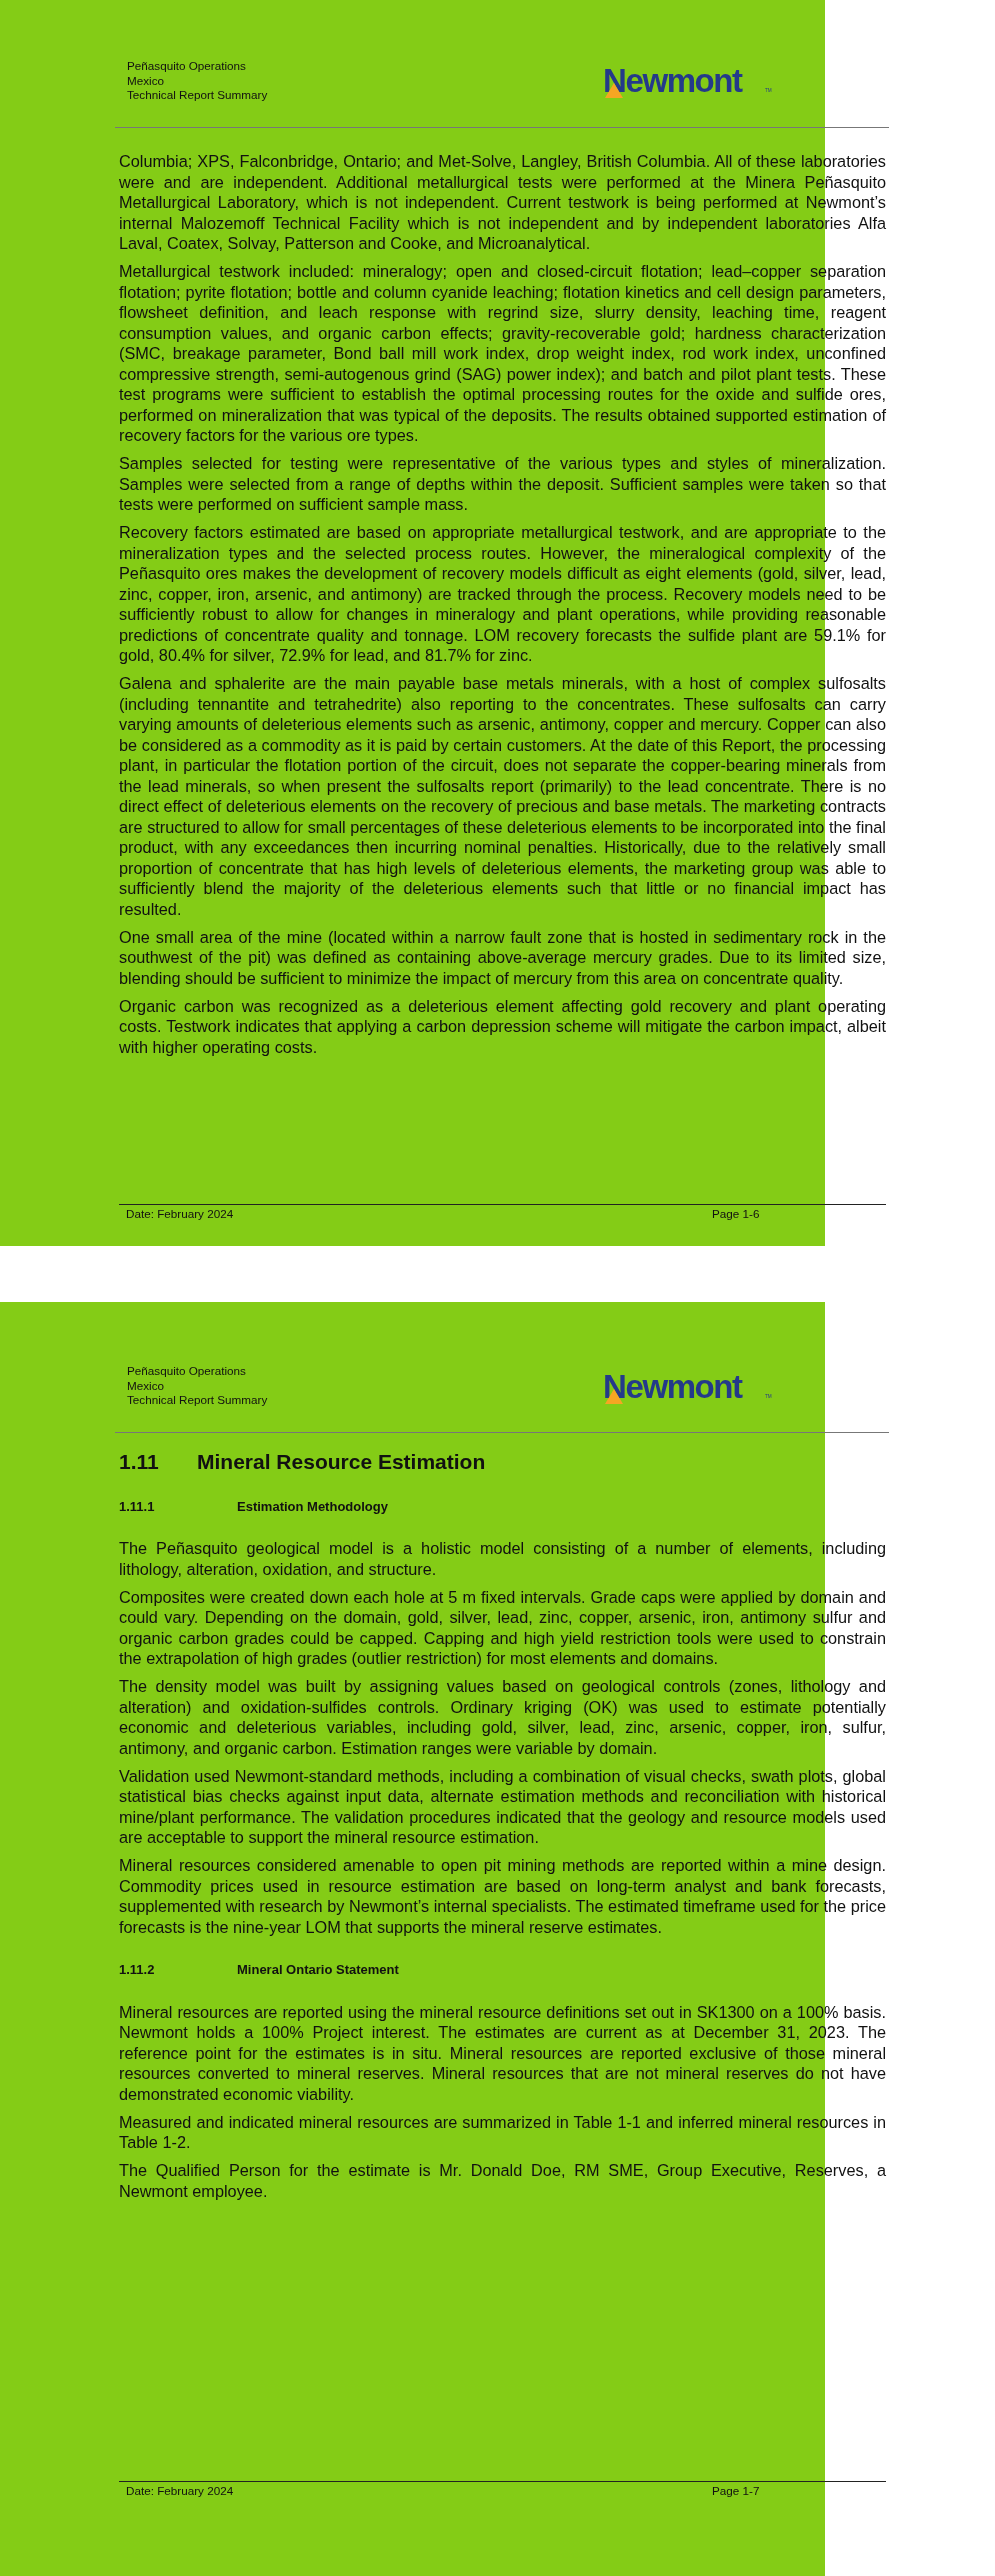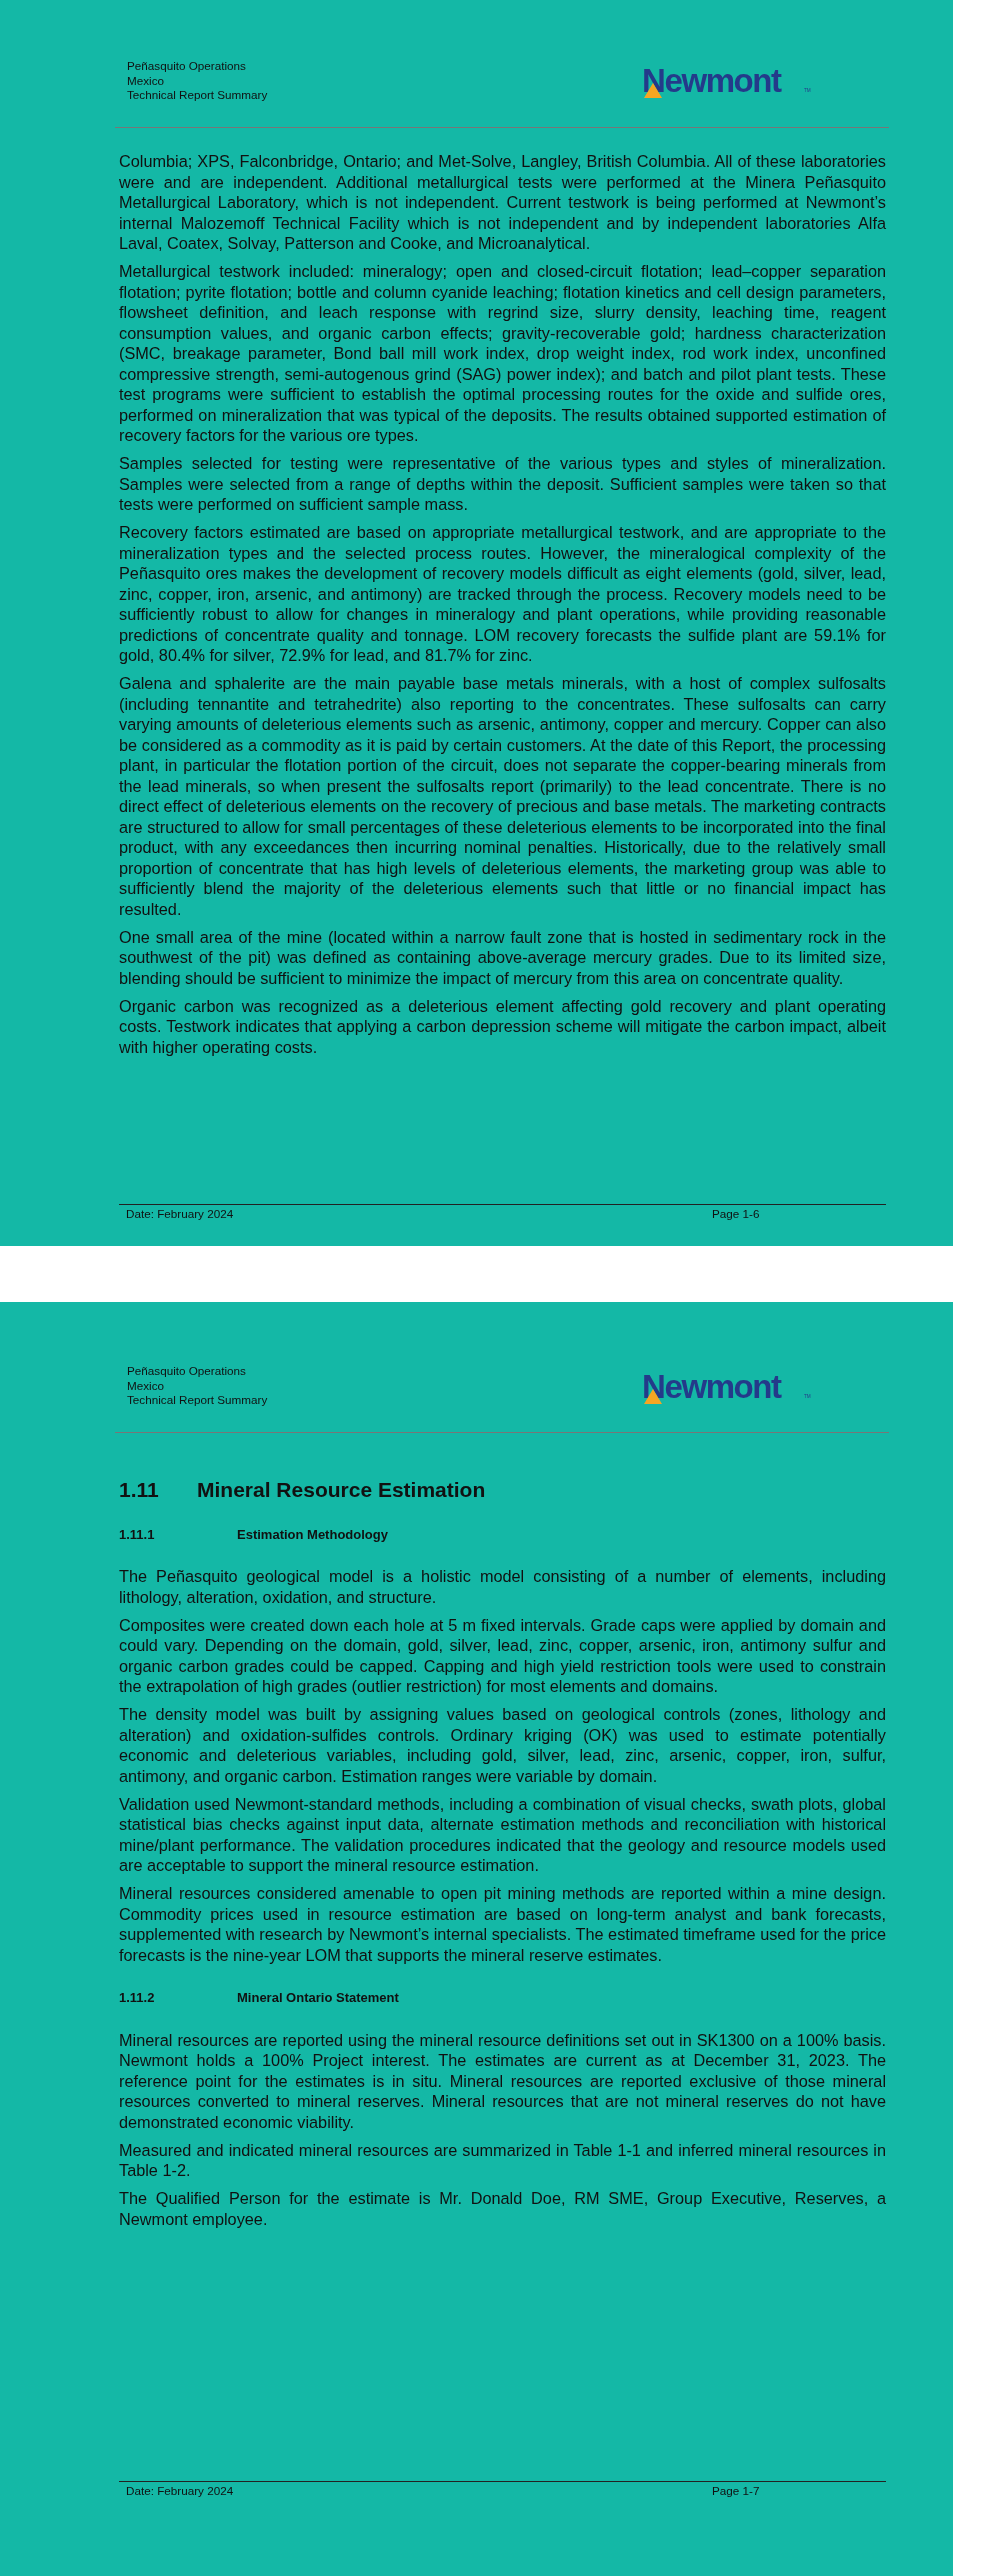--- a/index.html
+++ b/index.html
@@ -1,31 +1,31 @@
 <!DOCTYPE html>
 <html style="font-size:15px"><head>
 <meta charset="utf-8">
 <style>
   html, body { margin: 0; padding: 0; background: #ffffff; }
   body { width: 995px; height: 2576px; position: relative; overflow: hidden; font-family: "Liberation Sans", sans-serif; color: #000; }
-  .page { position: absolute; left: 0; width: 953px; background: #14b8a6; }
+  .page { position: absolute; left: 0; width: 825px; background: #84cc16; }
   .page1 { top: 0; height: 1246px; }
   .page2 { top: 1302px; height: 1274px; }
   .hdr { position: absolute; left: 127px; top: 59px; font-size: 11.7px; line-height: 14.7px; color: #111; }
   .page2 .hdr { top: 62px; }
-  .logo { position: absolute; left: 642px; top: 64px; width: 170px; height: 38px; }
+  .logo { position: absolute; left: 603px; top: 64px; width: 170px; height: 38px; }
   .page2 .logo { top: 68px; }
   .logo-text { position: absolute; left: 0; top: 0; font-family: "Liberation Sans", sans-serif; font-weight: bold; font-size: 33px; letter-spacing: -1.4px; color: #243a8a; line-height: 34px; }
   .logo-tri { position: absolute; left: 1.9px; top: 19px; width: 0; height: 0; border-left: 9.4px solid transparent; border-right: 9.4px solid transparent; border-bottom: 15px solid #f5a623; }
   .logo-tm { position: absolute; left: 162px; top: 23.6px; font-size: 4.7px; color: #243a8a; }
   .hr-top { position: absolute; left: 115px; width: 774px; height: 0; border-top: 1.4px solid #777; top: 127px; }
   .page2 .hr-top { top: 130px; }
   .body { position: absolute; left: 119px; width: 767px; font-size: 16.3px; line-height: 20.5px; text-align: justify; color: #111; }
   .page1 .body { top: 151px; }
-  .page2 .body { top: 162px; }
+  .page2 .body { top: 134px; }
   .body p { margin: 0 0 7.5px 0; }
   h1.sec { font-size: 21px; font-weight: bold; margin: 13.2px 0 19px 0; line-height: 26.4px; }
   h2.sub { font-size: 13px; font-weight: bold; margin: 9.4px 0 19px 0; line-height: 24.5px; }
   .num1 { display: inline-block; width: 78px; }
   .num2 { display: inline-block; width: 118px; }
   .ftr-line { position: absolute; left: 119px; width: 767px; border-top: 1.3px solid #222; }
   .page1 .ftr-line { top: 1204px; }
   .page2 .ftr-line { top: 1179px; }
   .ftr-date, .ftr-page { position: absolute; font-size: 11.7px; color: #111; }
   .ftr-date { left: 126px; }

